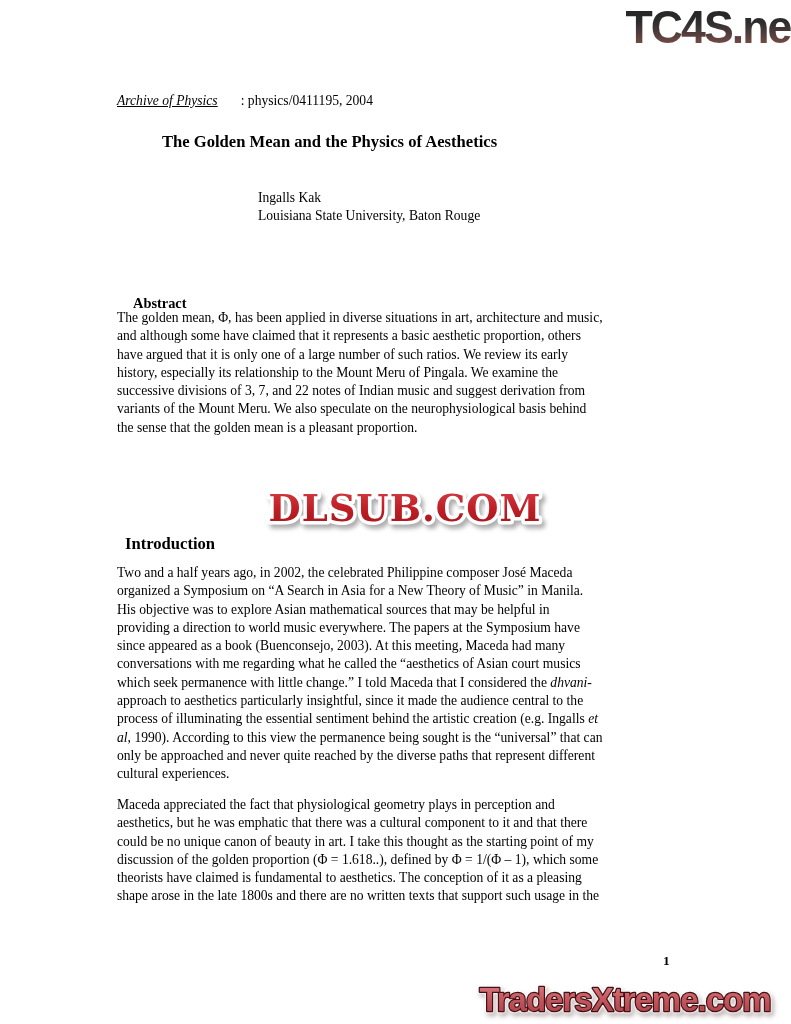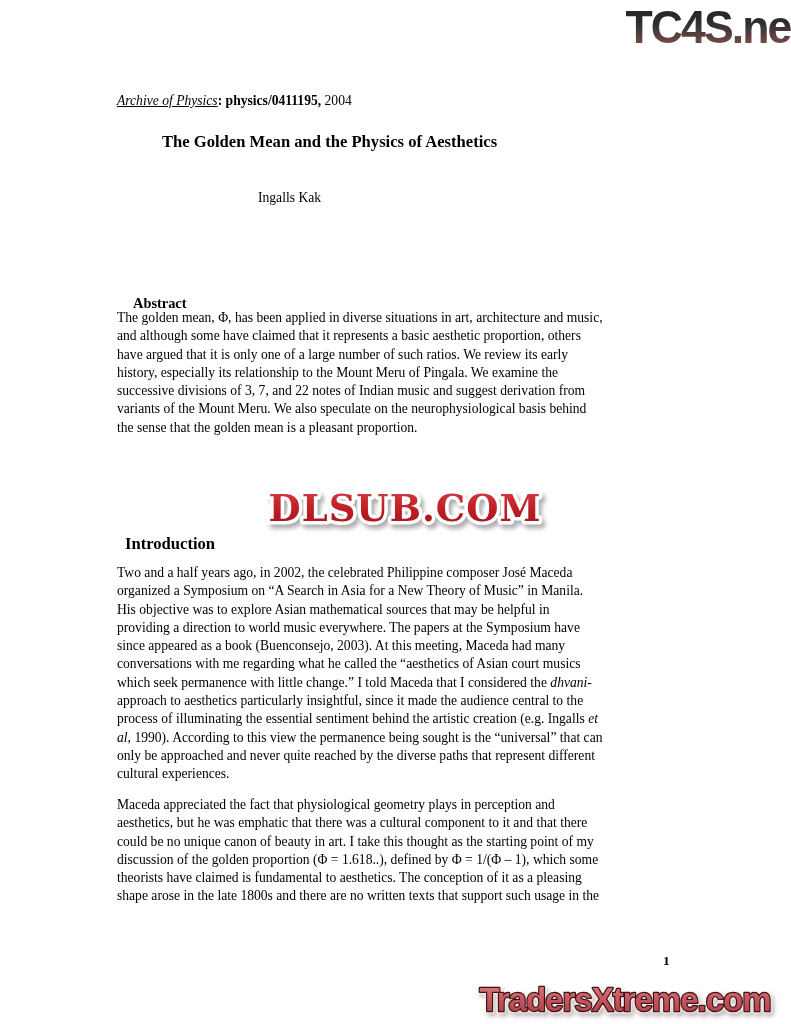--- a/index.html
+++ b/index.html
@@ -56,26 +56,27 @@
   
   .page-number{position:absolute;left:663px;top:953px;font-size:13.5px;font-weight:bold;}
 </style>
 </head>
 <body>
 
 <div class="page">
 
   <div class="wm-tc4s">TC4S.net</div>
 
-  <div class="arxiv-line"><span style="font-style: italic; text-decoration: underline;">Archive of Physics</span><span style="font-weight: bold;">: physics/0411195,</span><span> 2004</span></div>
+  <div class="arxiv-line"><span style="font-style: italic; text-decoration: underline;">Archive of Physics</span><span style="font-weight: normal; margin-left: 23px;">: physics/0411195,</span><span> 2004</span></div>
 
   <h1 class="title">The Golden Mean and the Physics of Aesthetics</h1>
 
   <div class="authors">
     <div>Ingalls Kak</div>
+    <div>Louisiana State University, Baton Rouge</div>
   </div>
 
   <h2 class="abstract-h">Abstract</h2>
 
   <div class="para abstract-p">The golden mean, Φ, has been applied in diverse situations in art, architecture and music,
 and although some have claimed that it represents a basic aesthetic proportion, others
 have argued that it is only one of a large number of such ratios. We review its early
 history, especially its relationship to the Mount Meru of Pingala. We examine the
 successive divisions of 3, 7, and 22 notes of Indian music and suggest derivation from
 variants of the Mount Meru. We also speculate on the neurophysiological basis behind

